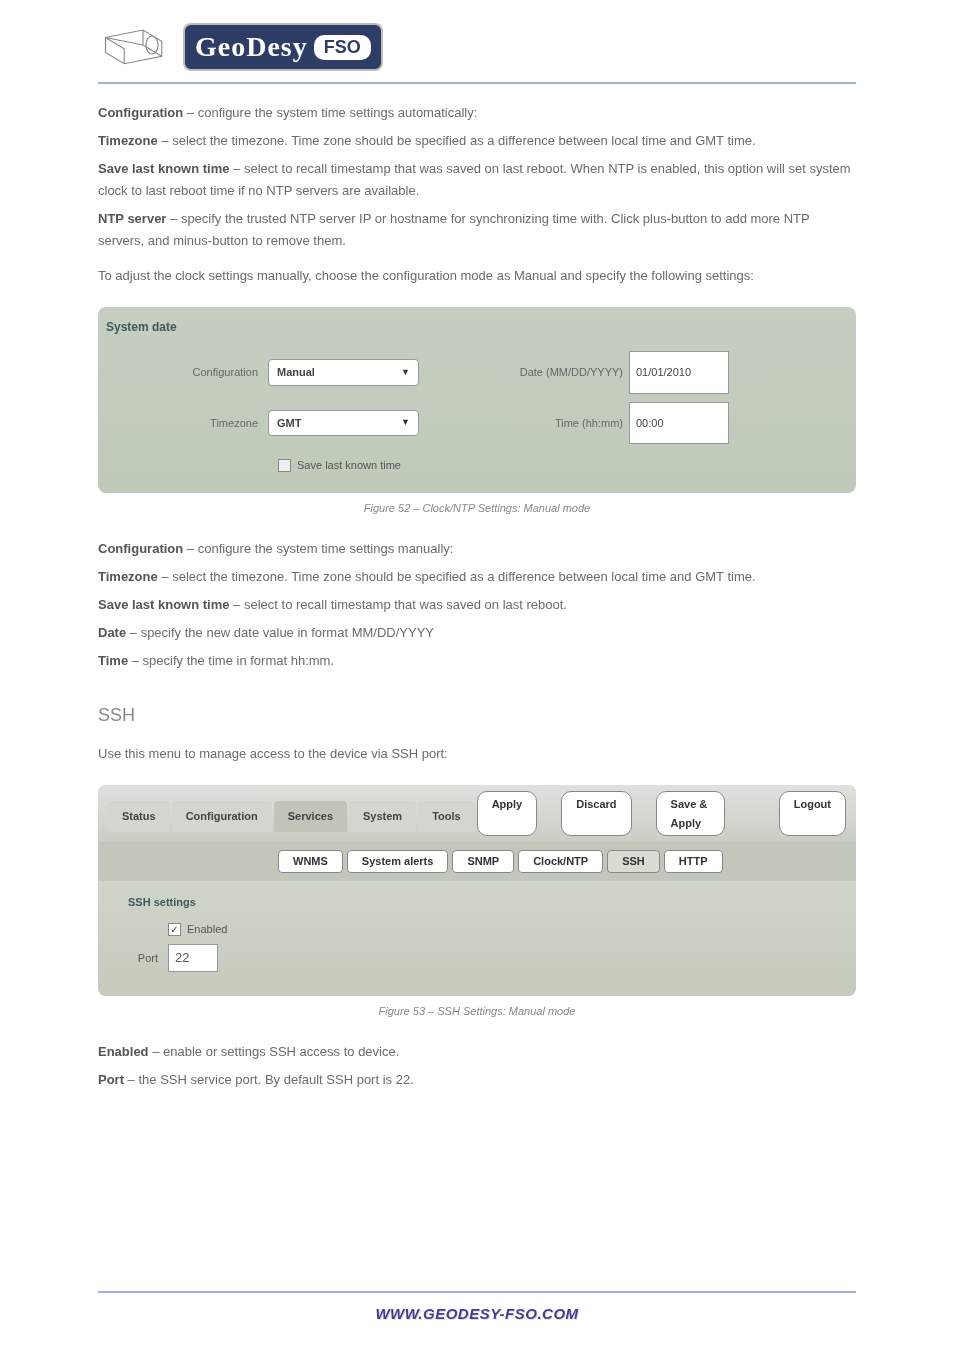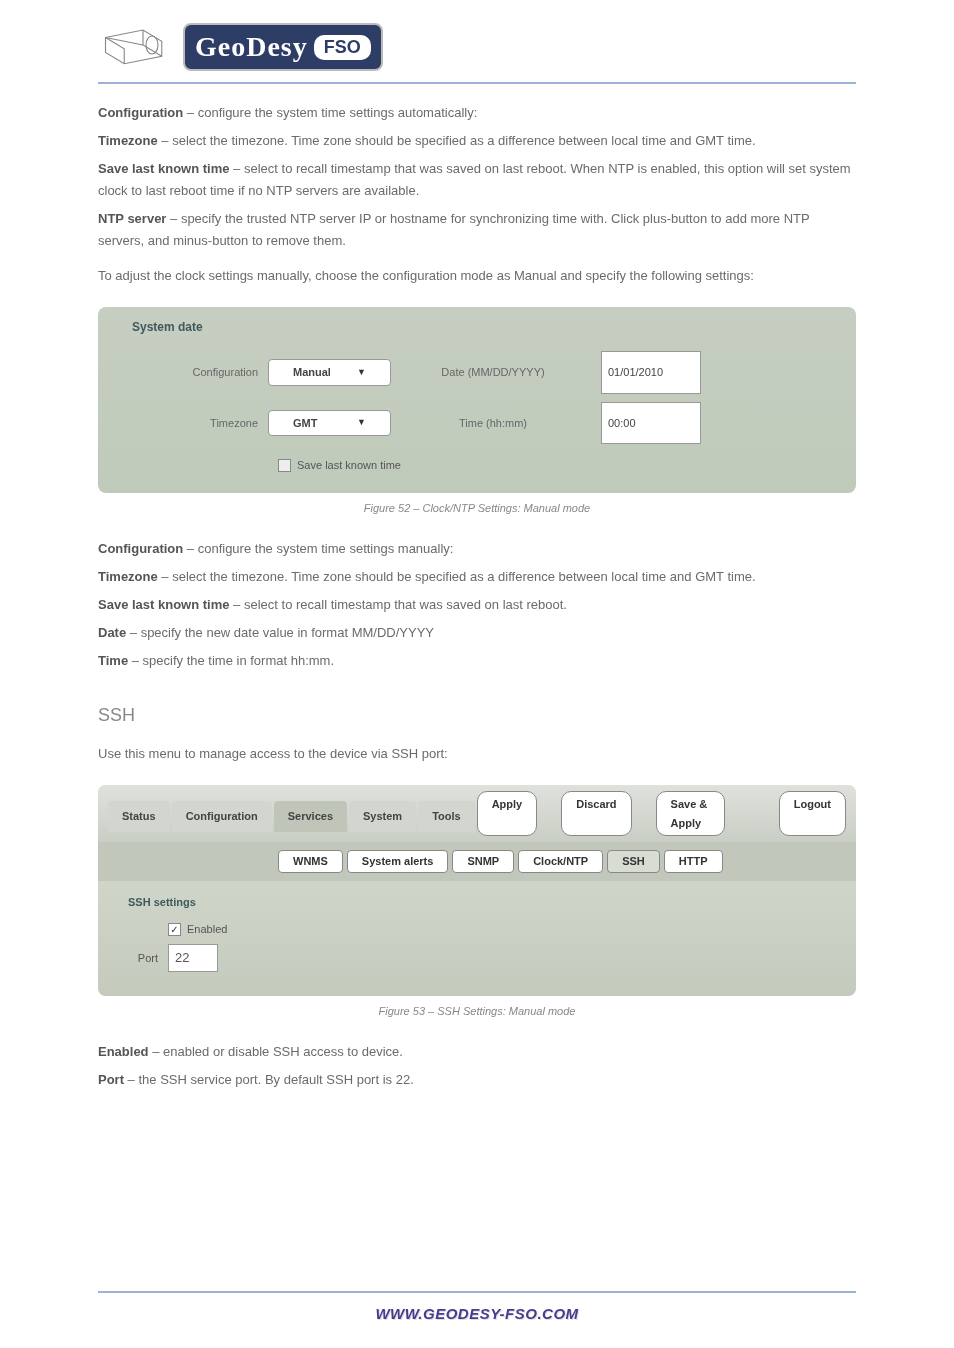--- a/index.html
+++ b/index.html
@@ -9,25 +9,25 @@
     .device-icon svg { width: 75px; height: 50px; }
     .logo-box { background: #2d3d66; border-radius: 8px; padding: 6px 10px; display: flex; align-items: center; gap: 6px; border: 2px solid #bbb; }
     .logo-geodesy { font-family: Georgia, serif; font-size: 28px; font-weight: bold; color: #fff; letter-spacing: 1px; }
     .logo-fso { background: #fff; color: #2d3d66; border-radius: 10px; padding: 2px 10px; font-size: 18px; font-weight: bold; }
     .hr-top { border: none; border-top: 2px solid #9fb0d9; margin-bottom: 18px; }
     .content { font-size: 13px; line-height: 1.7; color: #6b6b6b; }
     .content p { margin-bottom: 6px; }
     .content .bold { font-weight: bold; color: #555; }
     .screenshot { margin: 20px 0; }
     .panel-date { background: linear-gradient(#c5cec0, #c0cabb); border-radius: 8px; padding: 0 0 18px 0; overflow: hidden; }
-    .panel-date-head { padding: 10px 18px 10px 34px; font-size: 12px; font-weight: bold; color: #3f5a5f; }
+    .panel-date-head { padding: 10px 18px 10px 8px; font-size: 12px; font-weight: bold; color: #3f5a5f; }
     .date-row { display: flex; align-items: center; padding: 4px 0; }
     .date-label { width: 170px; text-align: right; font-size: 11px; color: #666; padding-right: 10px; }
-    .date-select { width: 123px; background: #fff; border: 1px solid #999; border-radius: 4px; padding: 3px 24px; font-size: 11px; color: #444; font-weight: bold; display: flex; justify-content: space-between; align-items: center; }
-    .date-label2 { width: 210px; text-align: center; font-size: 11px; color: #666; padding-right: 6px; }
+    .date-select { width: 151px; background: #fff; border: 1px solid #999; border-radius: 4px; padding: 3px 8px; font-size: 11px; color: #444; font-weight: bold; display: flex; justify-content: space-between; align-items: center; }
+    .date-label2 { width: 210px; text-align: right; font-size: 11px; color: #666; padding-right: 6px; }
     .date-input { width: 100px; background: #fff; border: 1px solid #999; padding: 11px 6px; font-size: 11px; color: #444; }
     .date-check { display: flex; align-items: center; margin-left: 180px; margin-top: 8px; font-size: 11px; color: #555; gap: 6px; }
     .chk { width: 13px; height: 13px; border: 1px solid #888; background: #eee; display: inline-block; }
     .tri { font-size: 9px; color: #333; }
 
     .heading { font-size: 18px; color: #888; margin: 28px 0 12px 0; font-weight: normal; }
 
     .panel-ssh { border-radius: 8px; overflow: hidden; background: #d0d6cb; }
     .ssh-top { background: linear-gradient(#dfe2dc, #c9cec5); padding: 6px 10px 0 10px; display: flex; align-items: center; justify-content: space-between; }
     .ssh-tabs { display: flex; align-items: flex-end; gap: 0; }
@@ -150,19 +150,19 @@
           </div>
           <div class="ssh-row">
             <span class="lbl">Port</span>
             <span class="port-input">22</span>
           </div>
         </div>
       </div>
       <div class="figcap">Figure 53 – SSH Settings: Manual mode</div>
     </div>
 
-    <p><span class="bold">Enabled</span><span> – enabled or disable SSH access to device.</span></p>
+    <p><span class="bold">Enabled</span><span> – enable or settings SSH access to device.</span></p>
     <p><span class="bold">Port</span><span> – the SSH service port. By default SSH port is 22.</span></p>
   </div>
 
   <hr class="footer-hr">
   <div class="footer">WWW.GEODESY-FSO.COM</div>
 </div>
 
 </body></html>

